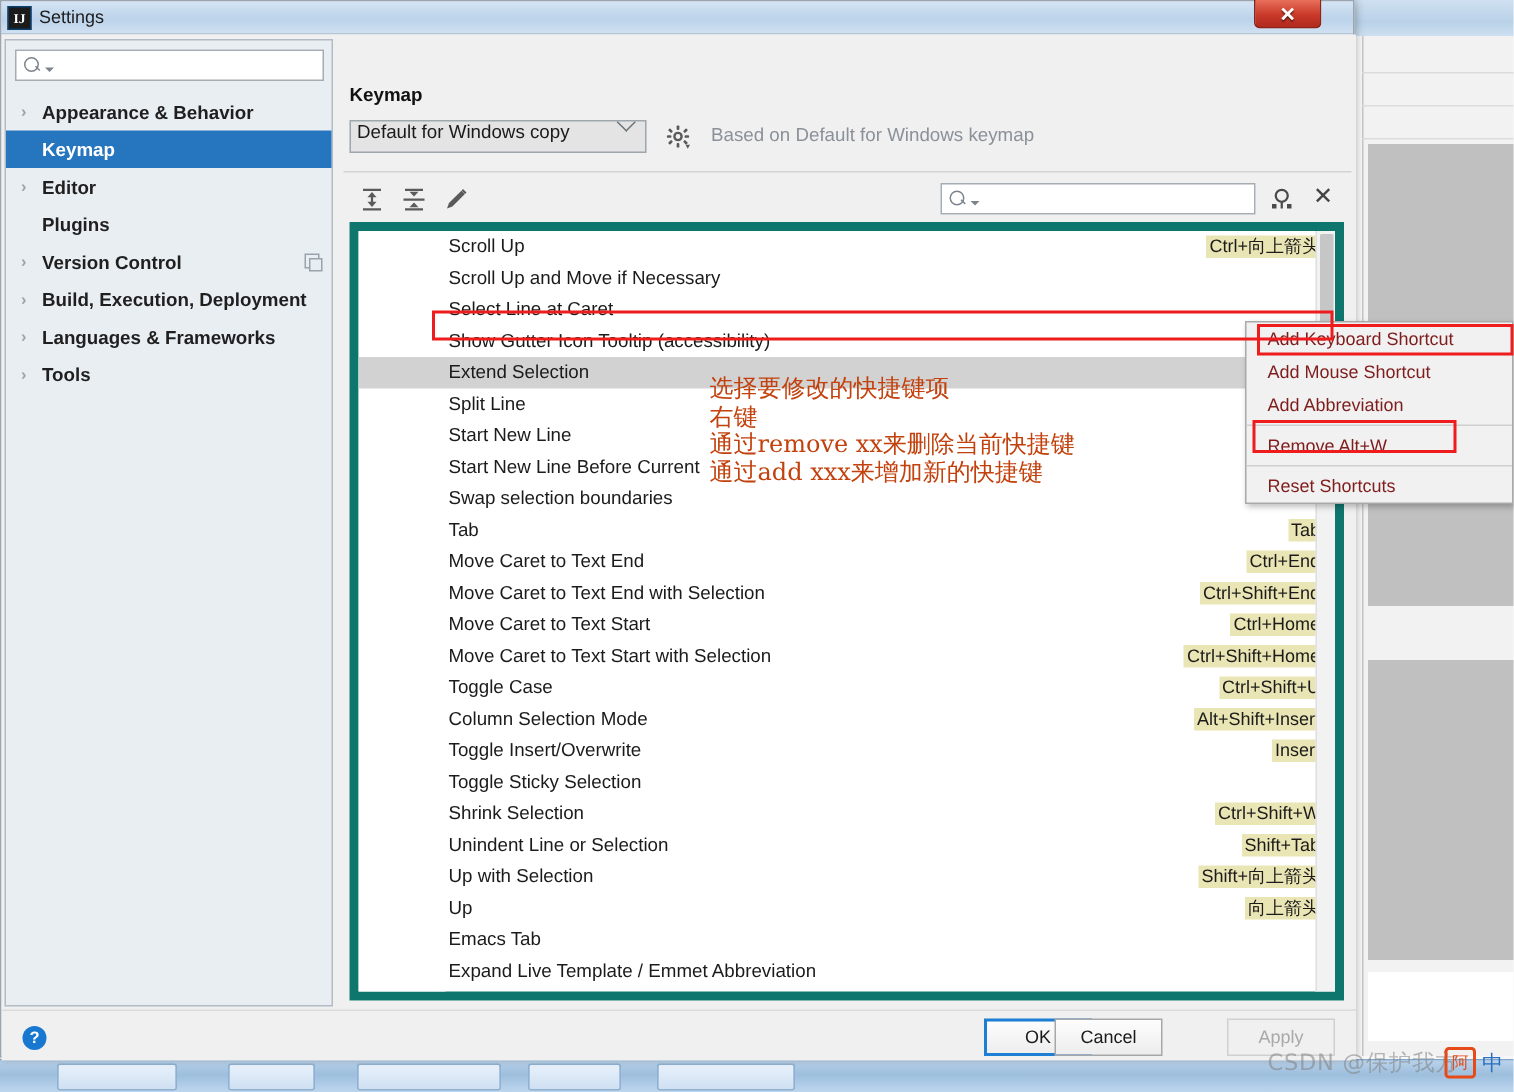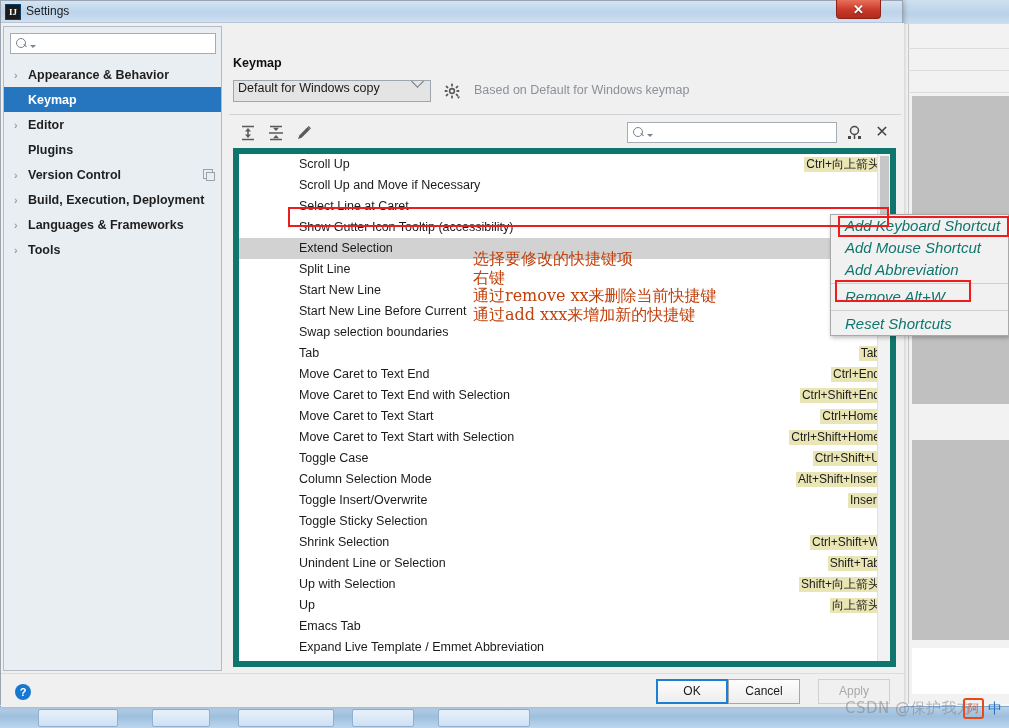--- a/index.html
+++ b/index.html
@@ -226,21 +226,21 @@
   #cn-note .mono { font-family: "DejaVu Serif", serif; }
 
   
   #ctx-menu {
     position: absolute; left: 830px; top: 214px; width: 179px;
     background: #f1f1f1; border: 1px solid #a9a9a9;
     box-shadow: 1px 2px 4px rgba(0,0,0,.25);
   }
   #ctx-menu .ctx-item {
     height: 22px; line-height: 22px; padding-left: 14px;
-    font-size: 15px; color: #0f766e; cursor: pointer; font-style: italic;
+    font-size: 12px; color: #7f1d1d; cursor: pointer;
   }
   #ctx-menu .ctx-sep { height: 1px; margin: 2px 0; background: #d0d0d0; }
 
   
   #footer {
     position: absolute; left: 0; top: 672px; width: 903px; height: 34px;
     background: #f0f0f0; border-top: 1px solid #dcdcdc;
   }
   #help-btn {
     position: absolute; left: 14px; top: 10px; width: 16px; height: 16px;
@@ -462,21 +462,21 @@
           <div class="thumb"></div>
         </div>
       </div>
 
     </div>
   </div>
 
   <div id="footer">
     <div id="help-btn">?</div>
     <div class="dlg-btn primary" style="left:655px">OK</div>
-    <div class="dlg-btn" style="left:727px">Cancel</div>
+    <div class="dlg-btn" style="left:702px">Cancel</div>
     <div class="dlg-btn disabled" style="left:817px">Apply</div>
   </div>
 </div>
 
 <div id="cn-note">
   <div>选择要修改的快捷键项</div>
   <div>右键</div>
   <div><span>通过</span><span class="mono">remove  xx</span><span>来删除当前快捷键</span></div>
   <div><span>通过</span><span class="mono">add  xxx</span><span>来增加新的快捷键</span></div>
 </div>

